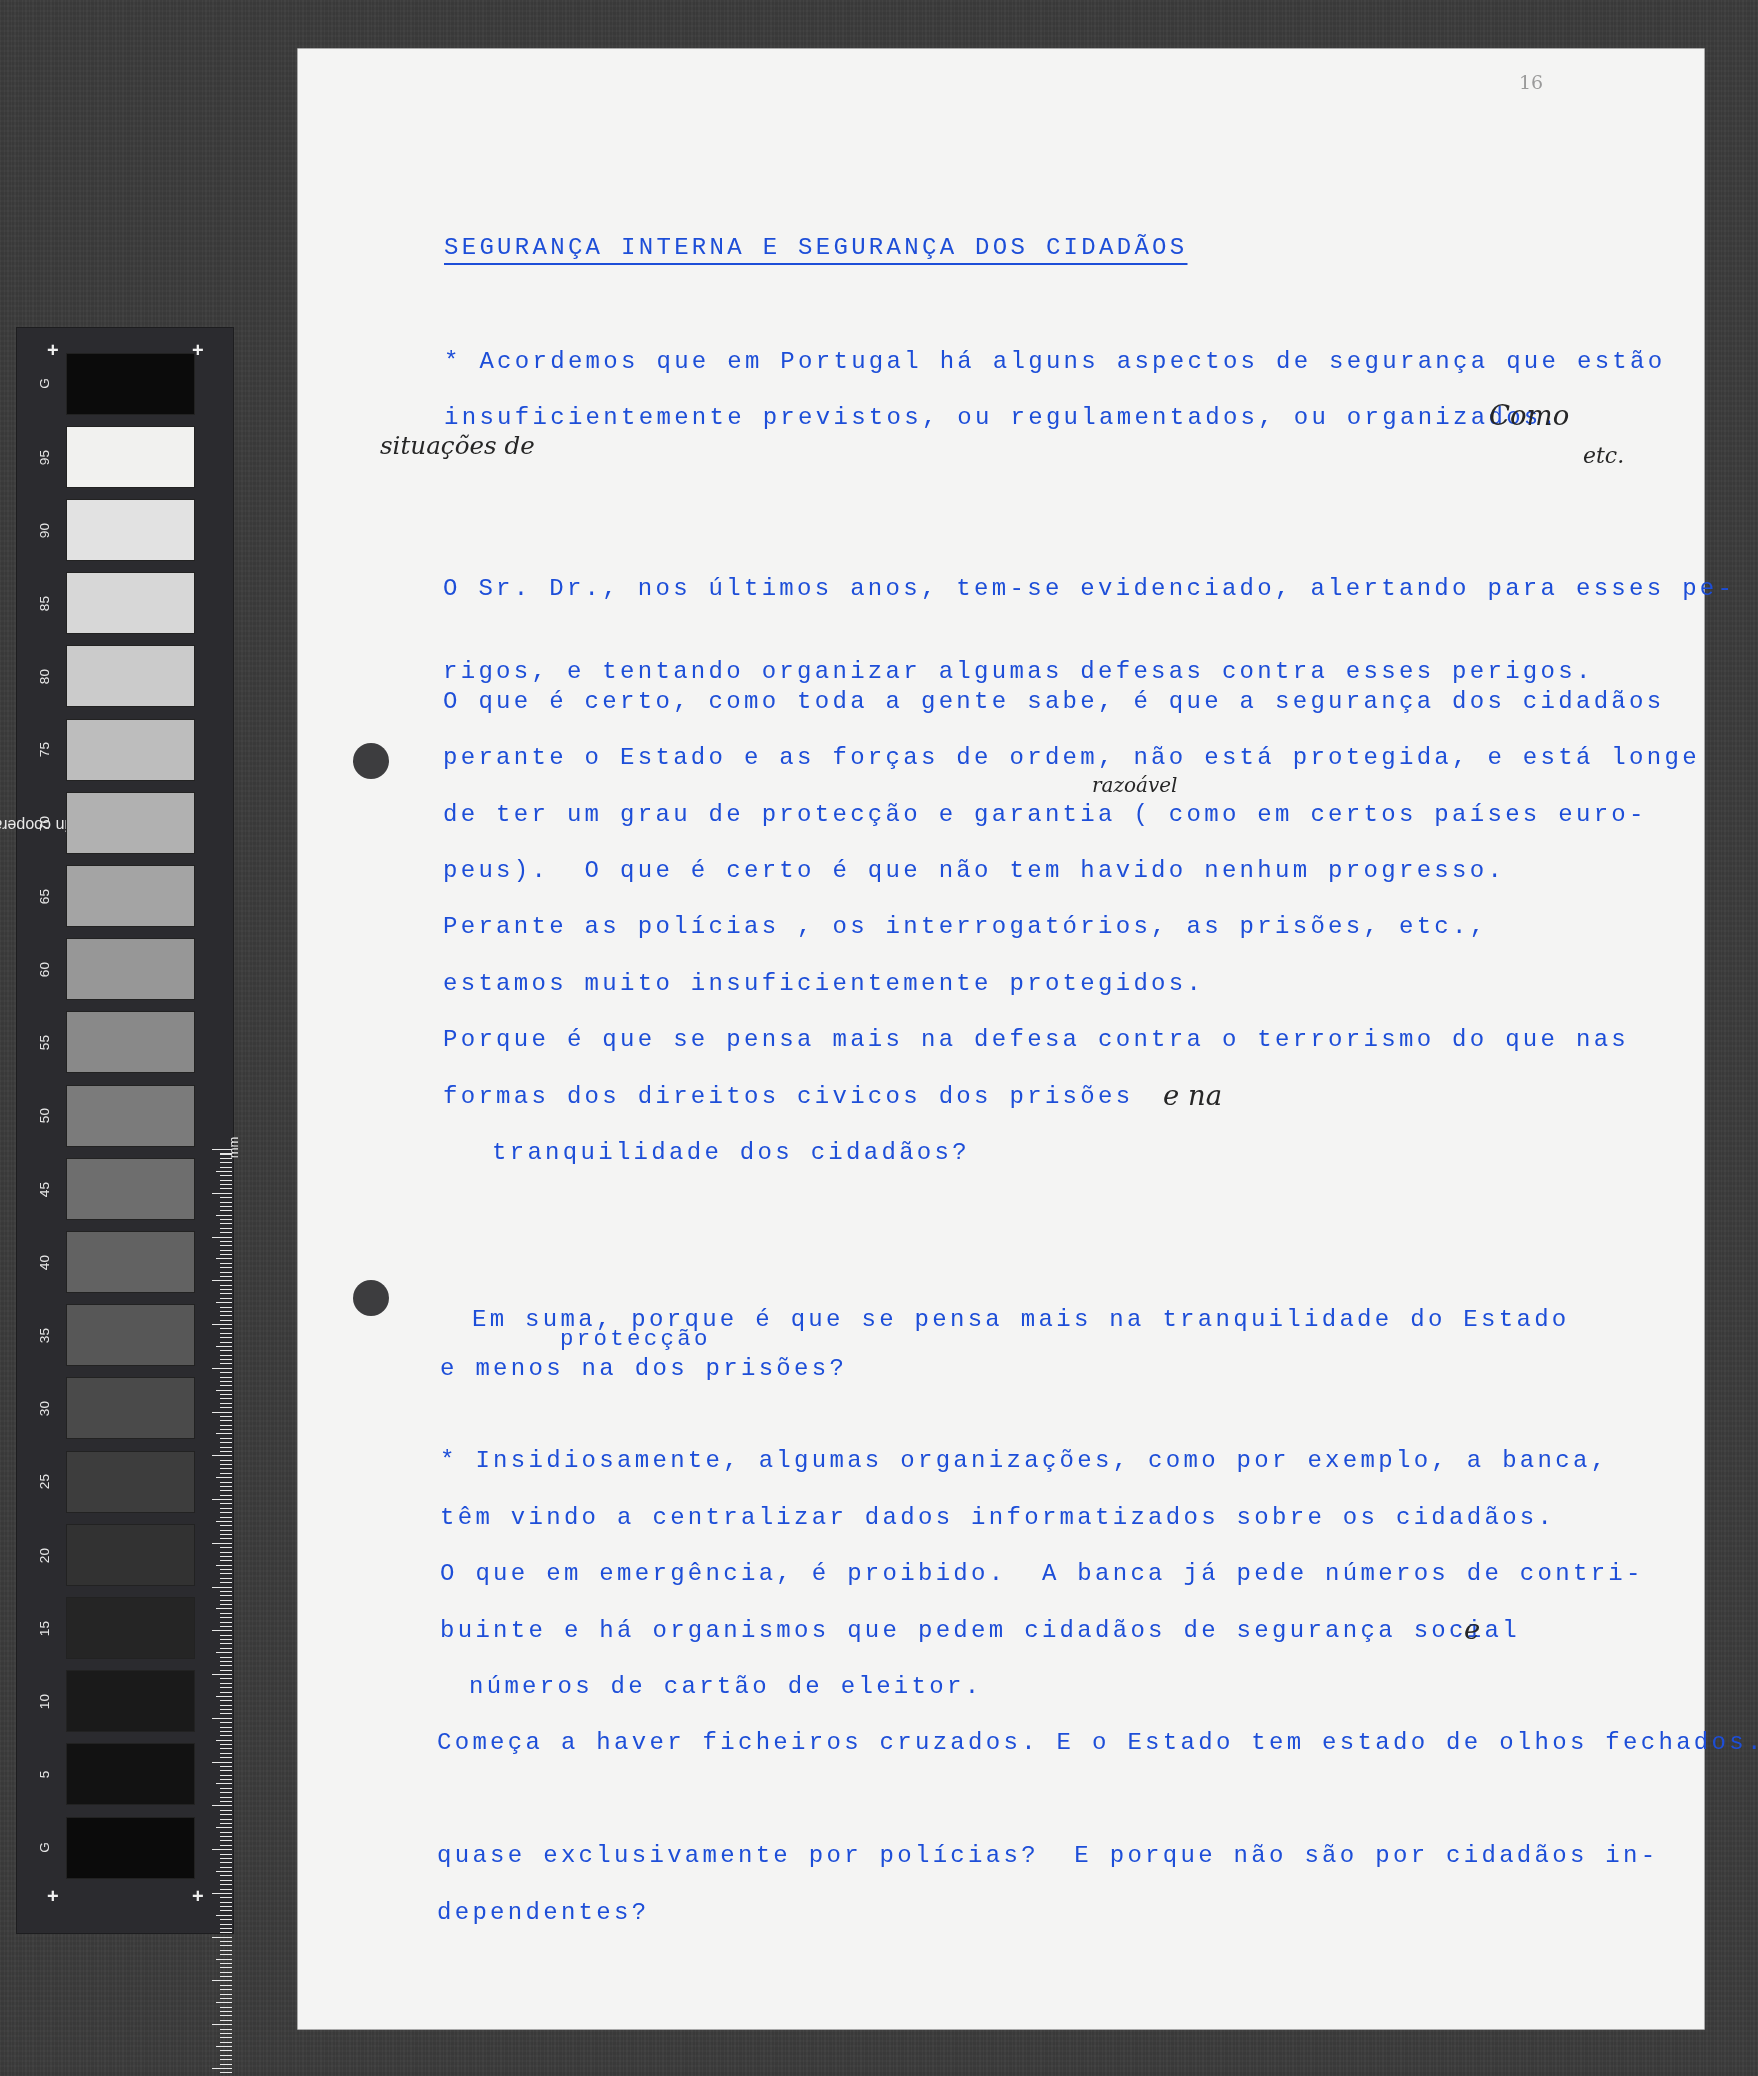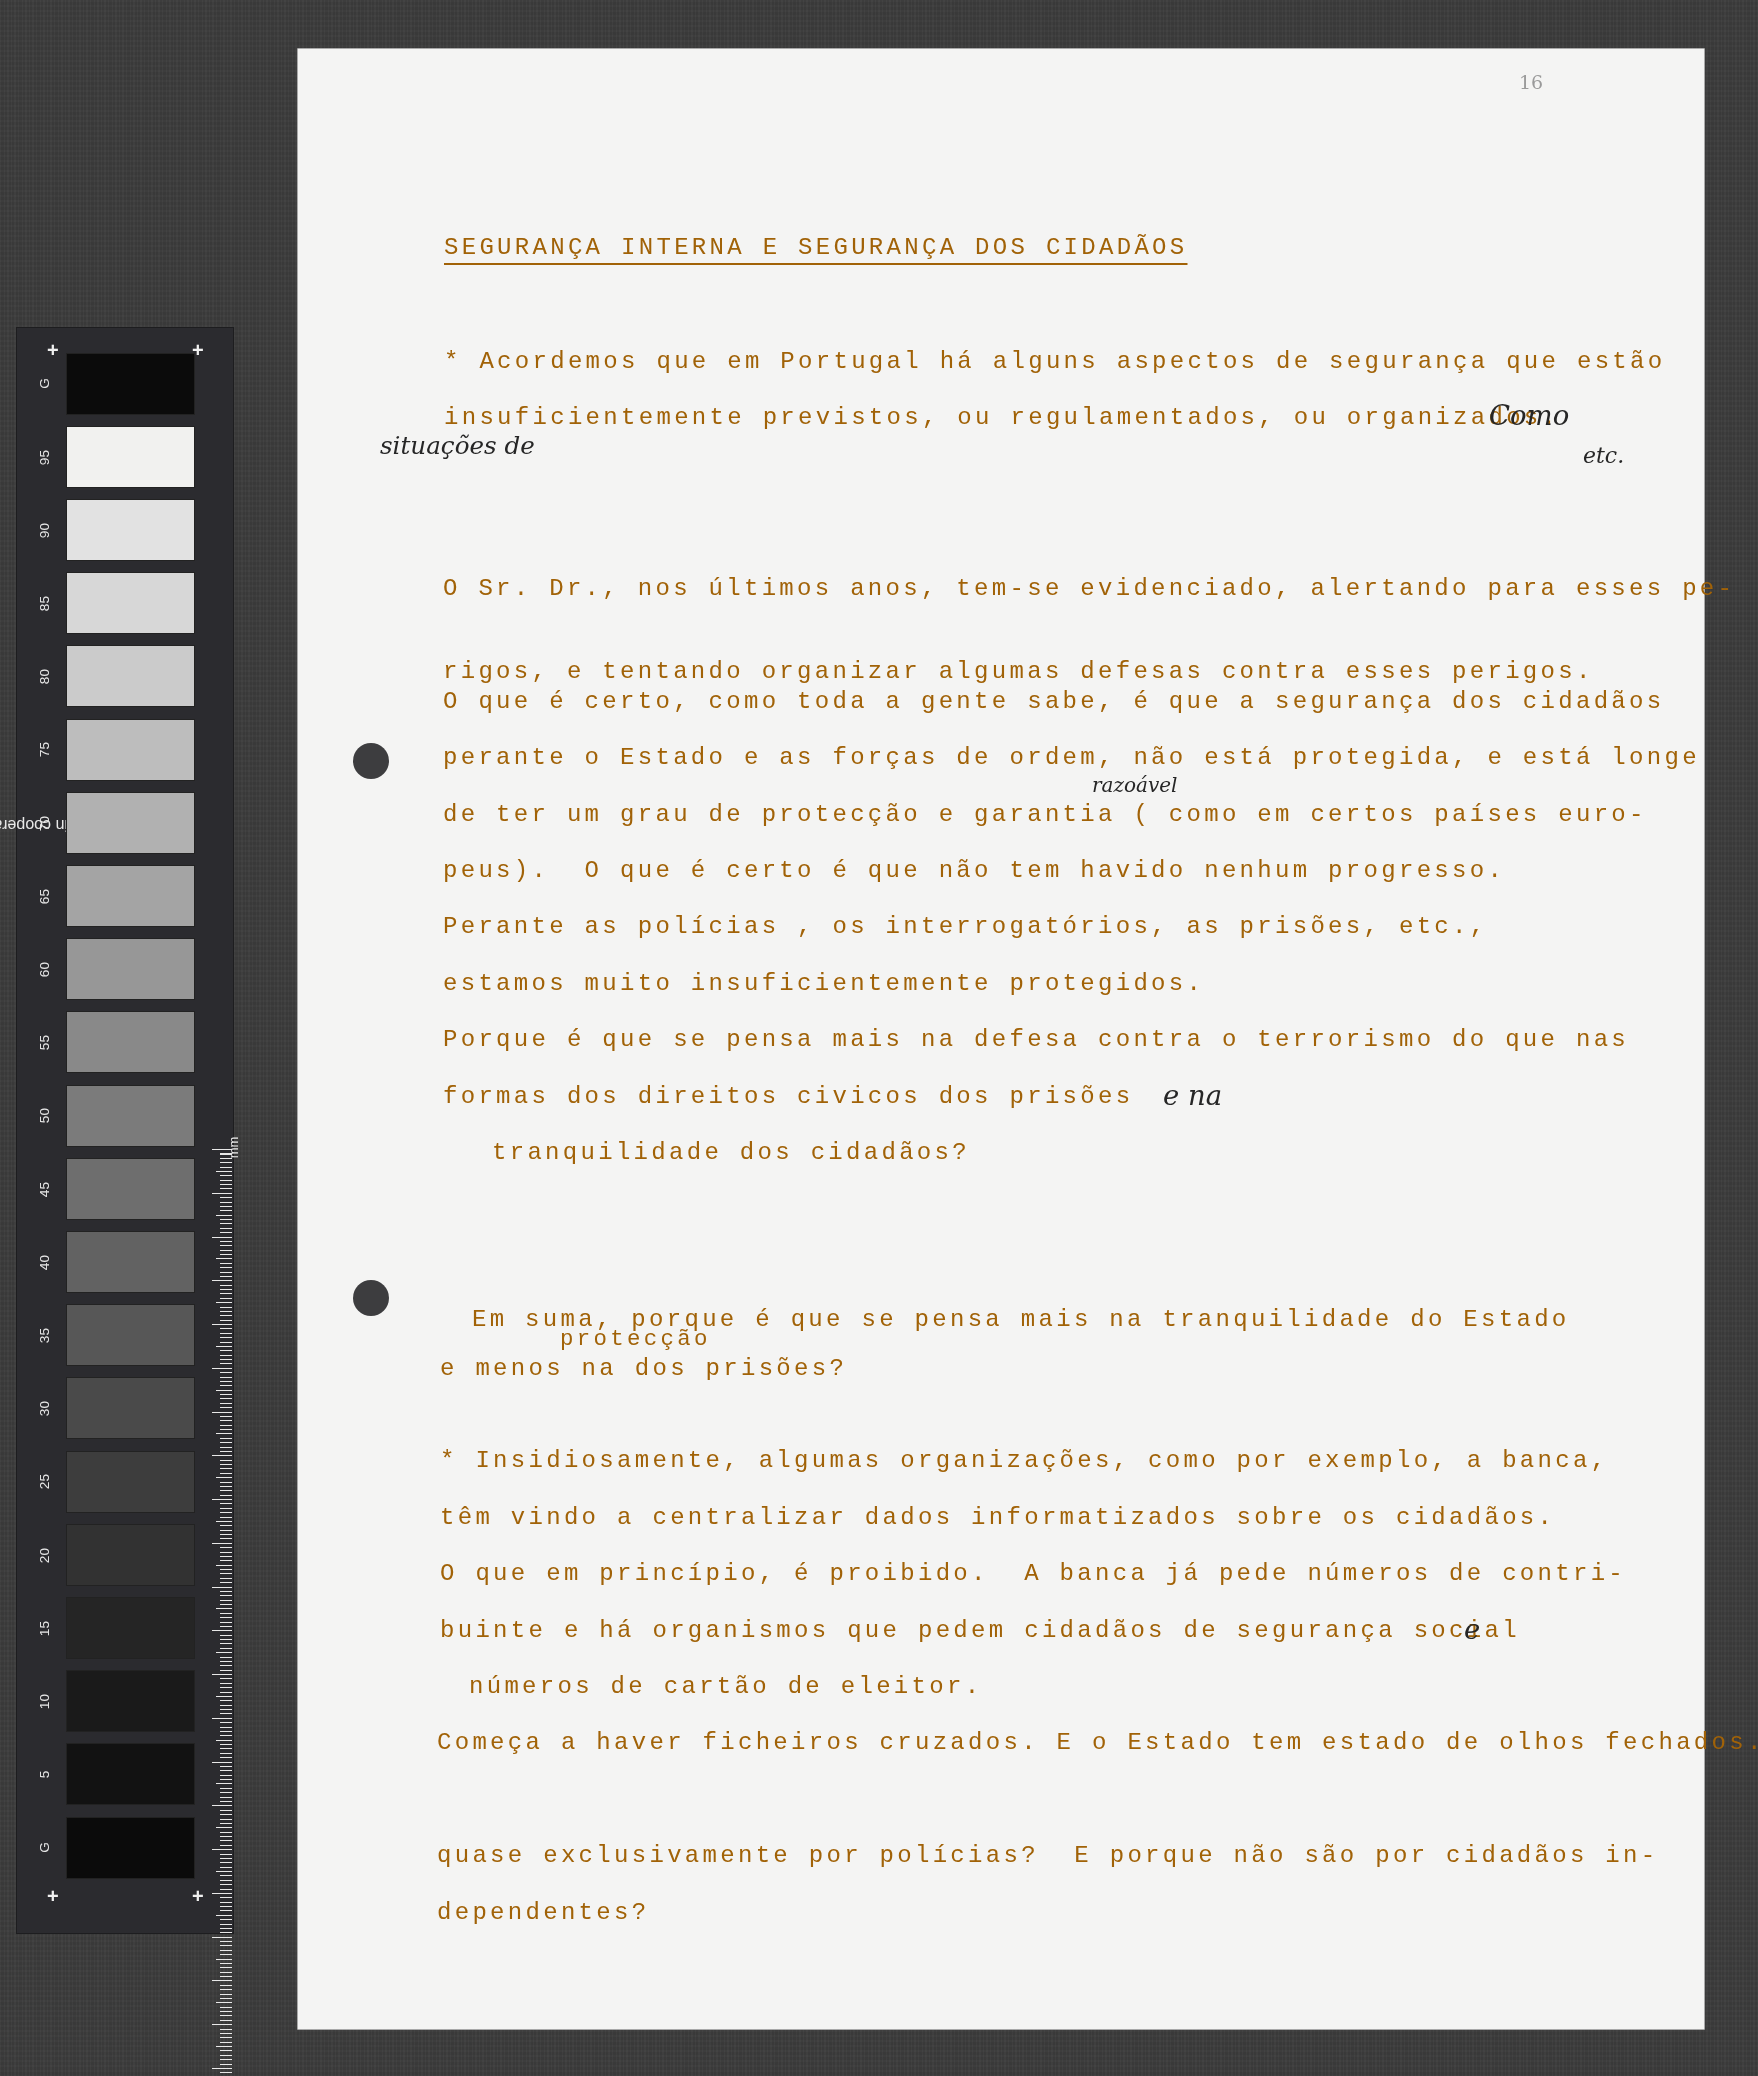--- a/index.html
+++ b/index.html
@@ -20,21 +20,21 @@
           font-size:16px;transform:rotate(-90deg);transform-origin:left top;left:0;top:0;}
   .designed b{font-weight:bold;}
   .mm{position:absolute;left:206px;top:812px;color:#e8e8e8;font-family:"Liberation Sans",sans-serif;font-size:13px;
        transform:rotate(-90deg);transform-origin:center;}
   .ruler{position:absolute;left:195px;top:821px;width:20px;height:1010px;}
   .ruler i{position:absolute;right:0;height:1.4px;background:#e8e8e8;}
   
   .paper{position:absolute;left:298px;top:49px;width:1406px;height:1980px;background:#f4f4f3;
          box-shadow:0 0 0 0.7px #d8d8d8;}
   .hole{position:absolute;width:36px;height:36px;border-radius:50%;background:#3d3d3f;}
-  .line{position:absolute;white-space:pre;font-size:24px;letter-spacing:3.3px;color:#a16207;line-height:1;}
+  .line{position:absolute;white-space:pre;font-size:24px;letter-spacing:3.3px;color:#1d4ed8;line-height:1;}
   .title{text-decoration:underline;text-underline-offset:8.7px;text-decoration-thickness:2.2px;}
   .hand{position:absolute;white-space:nowrap;font-family:"DejaVu Serif",serif;font-style:italic;color:#262626;font-size:27.5px;line-height:1;}
   .pn{position:absolute;color:#9a9a9a;font-family:"DejaVu Serif",serif;font-size:19px;}
 </style>
 </head>
 <body>
 
 <div class="bgnoise"></div>
 
 <div class="card" id="card">
@@ -331,21 +331,21 @@
   <div class="line" style="left:145px;top:1036px;">formas dos direitos civicos dos prisões</div>
   <div class="hand" style="left:865px;top:1033px;">e na</div>
   <div class="line" style="left:194px;top:1092px;">tranquilidade dos cidadãos?</div>
 
   <div class="line" style="left:174px;top:1259px;">Em suma, porque é que se pensa mais na tranquilidade do Estado</div>
   <div class="line" style="left:262px;top:1279px;font-size:22.4px;">protecção</div>
   <div class="line" style="left:142px;top:1308px;">e menos na dos prisões?</div>
 
   <div class="line" style="left:142px;top:1400px;">* Insidiosamente, algumas organizações, como por exemplo, a banca,</div>
   <div class="line" style="left:142px;top:1457px;">têm vindo a centralizar dados informatizados sobre os cidadãos.</div>
-  <div class="line" style="left:142px;top:1513px;">O que em princípio, é proibido.  A banca já pede números de contri-</div>
+  <div class="line" style="left:142px;top:1513px;">O que em emergência, é proibido.  A banca já pede números de contri-</div>
   <div class="line" style="left:142px;top:1570px;">buinte e há organismos que pedem cidadãos de segurança social</div>
   <div class="hand" style="left:1166px;top:1567px;">e</div>
   <div class="line" style="left:171px;top:1626px;">números de cartão de eleitor.</div>
   <div class="line" style="left:139px;top:1682px;">Começa a haver ficheiros cruzados. E o Estado tem estado de olhos fechados.</div>
   <div class="line" style="left:139px;top:1795px;">quase exclusivamente por polícias?  E porque não são por cidadãos in-</div>
   <div class="line" style="left:139px;top:1852px;">dependentes?</div>
 </div>
 
 
 </body></html>

